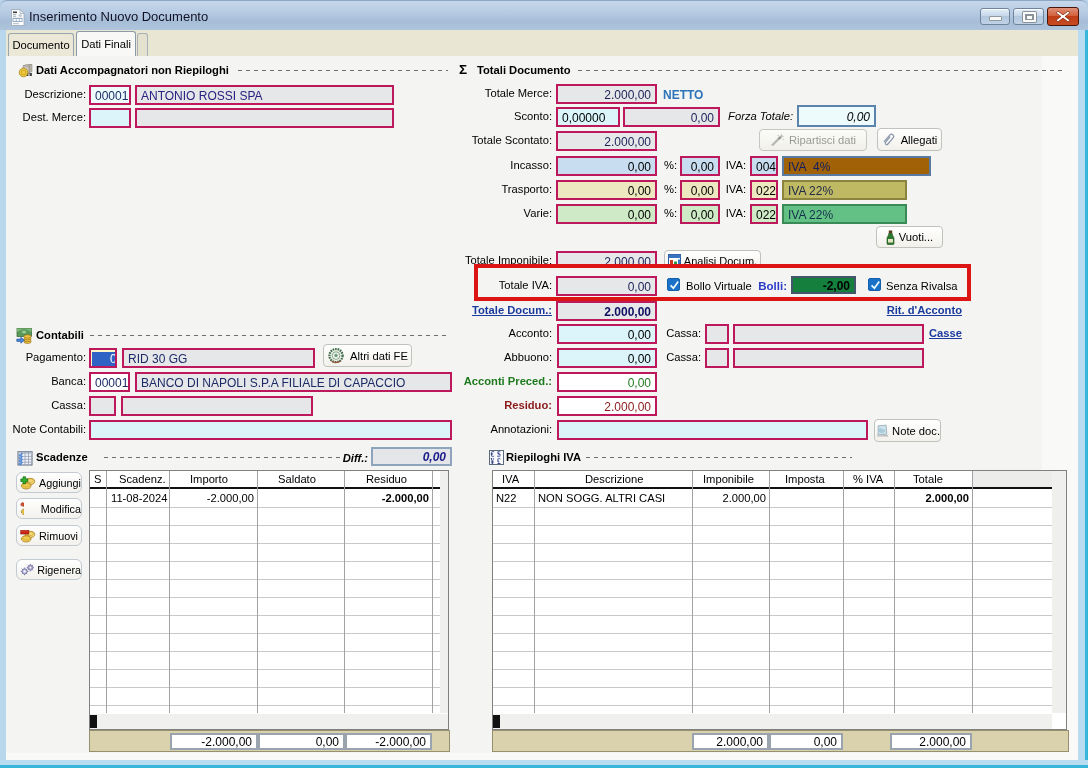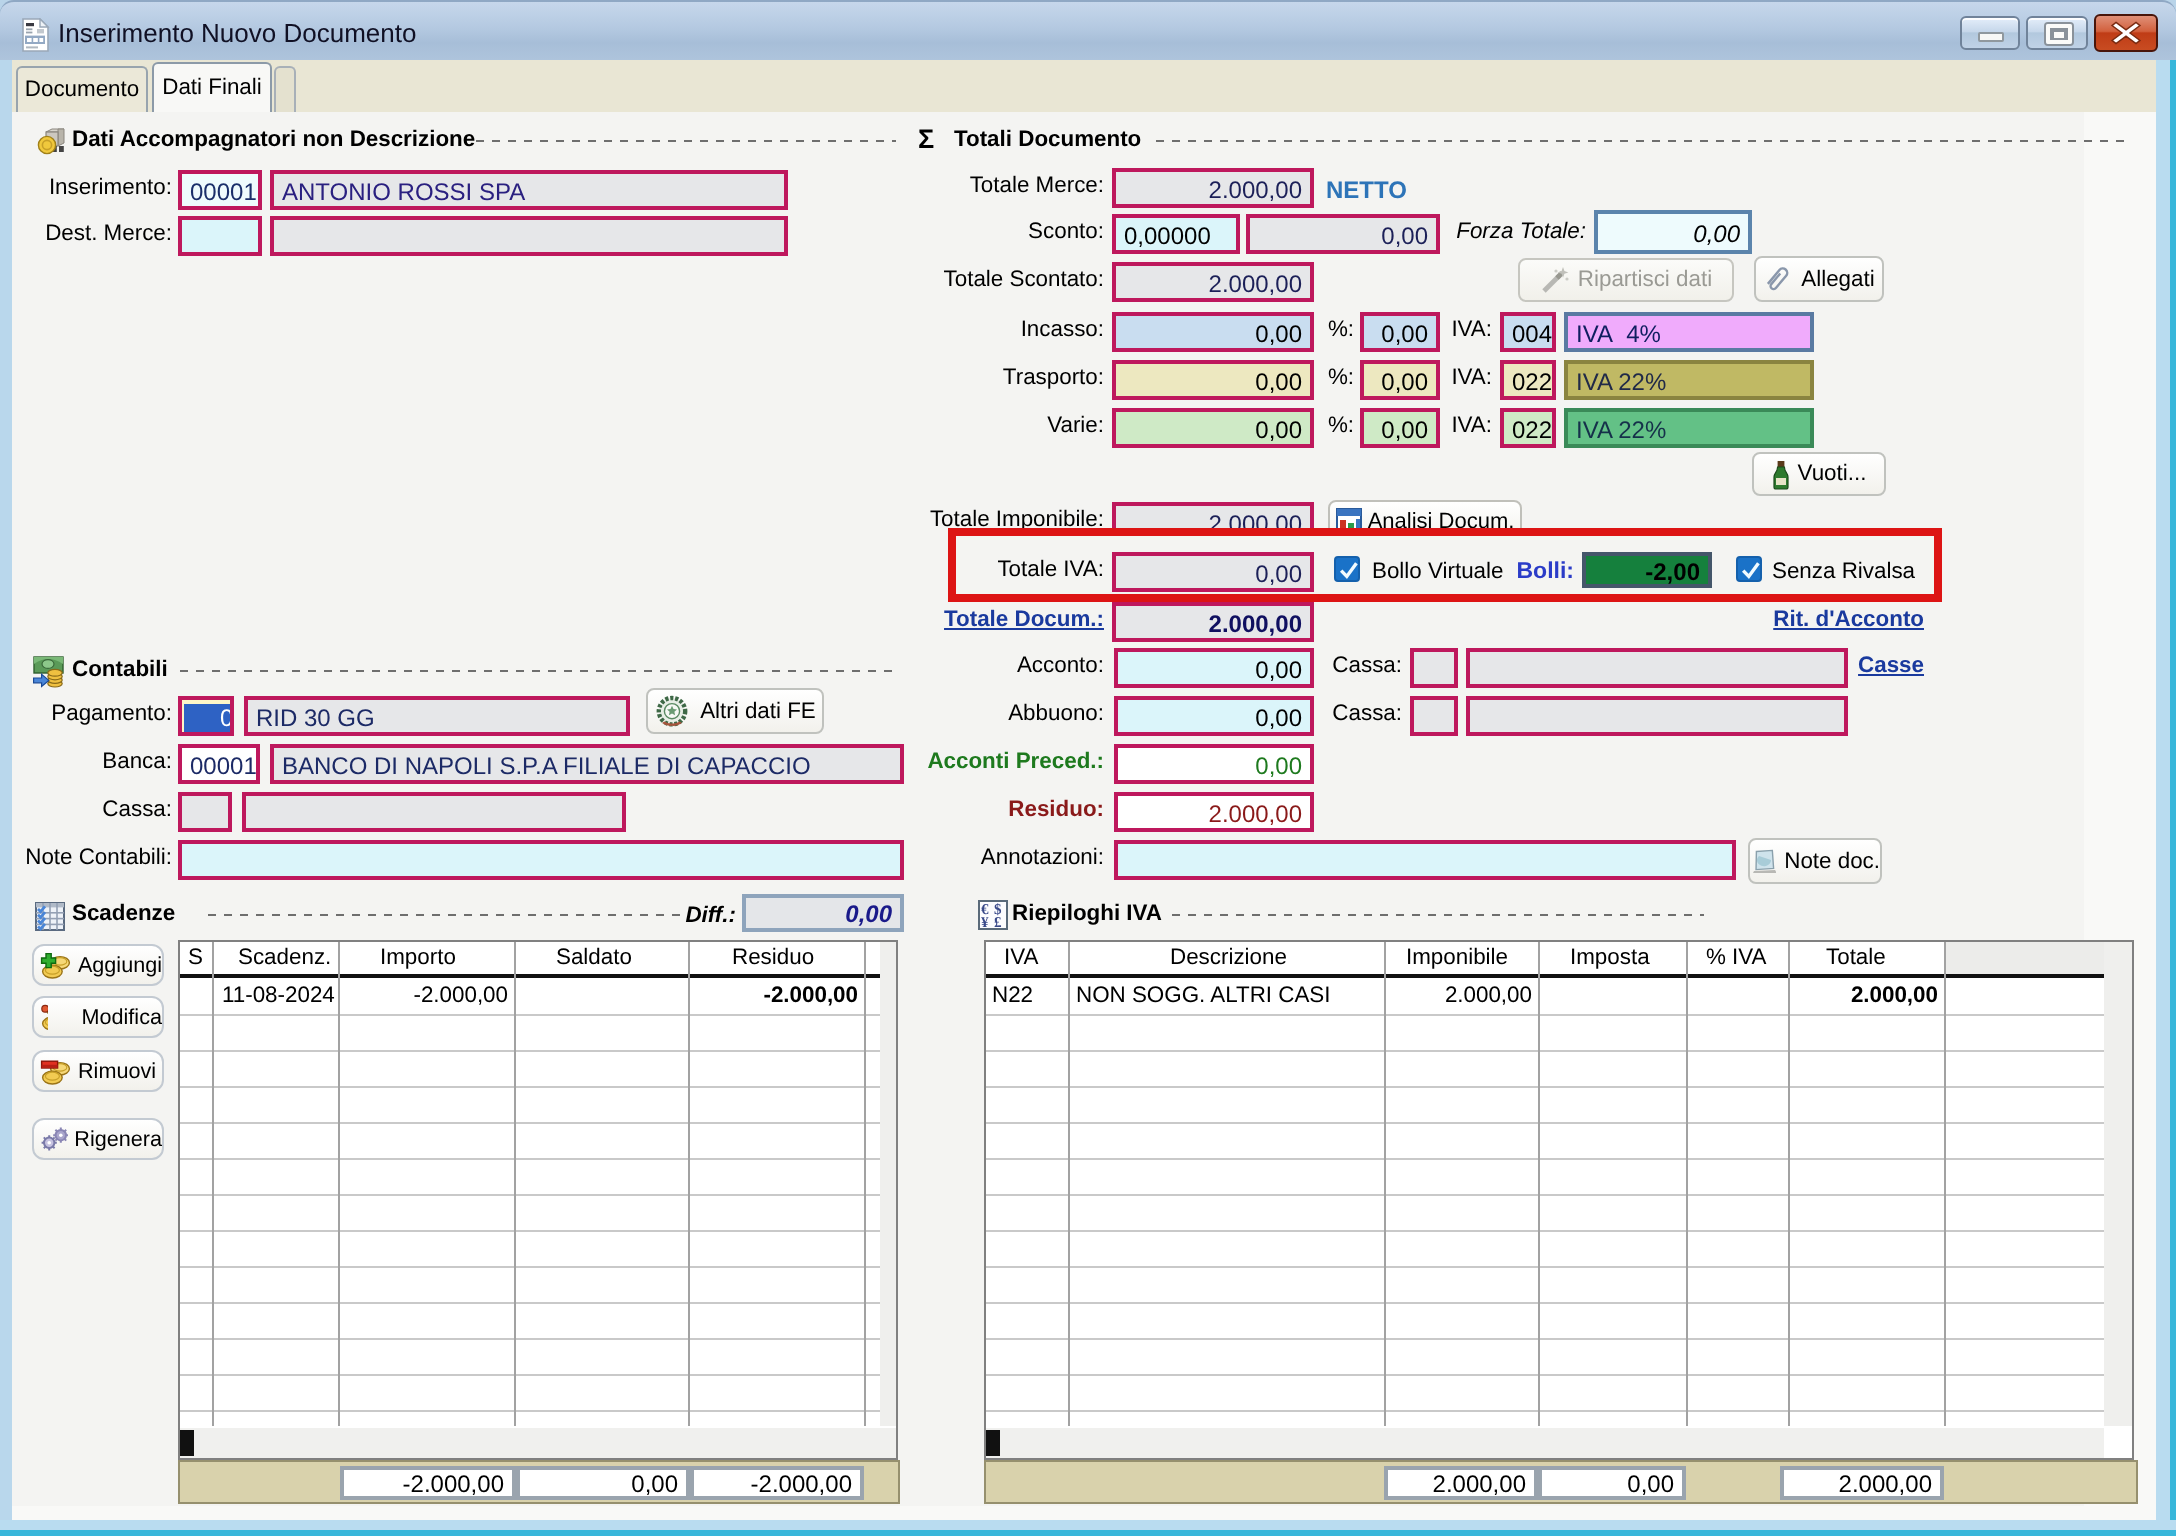--- a/index.html
+++ b/index.html
@@ -71,21 +71,21 @@
 
 <div class="ab" style="left:18px;top:63px;width:14px;height:14px"><svg width="16" height="16">
       <path d="M5 3 l3 -1.5 h6 l-3 1.5 z" fill="#d8d4cc" stroke="#8a867e" stroke-width=".5"></path>
       <path d="M11 1.5 l3 0 v7 l-3 1.5 z" fill="#b8b4aa" stroke="#8a867e" stroke-width=".5"></path>
       <rect x="5" y="3" width="6" height="7" fill="#ccc8c0" stroke="#8a867e" stroke-width=".6"></rect>
       <rect x="8" y="10" width="2.4" height="3" fill="#444"></rect>
       <rect x="11.5" y="10" width="2.4" height="3" fill="#444"></rect>
       <circle cx="5.5" cy="9.5" r="4.3" fill="#f0c83c" stroke="#a08018" stroke-width=".7"></circle>
       <circle cx="5.5" cy="9.5" r="2.3" fill="none" stroke="#c8a028" stroke-width=".8"></circle>
     </svg></div>
-<div class="hdr" style="left:36px;top:64px">Dati Accompagnatori non Descrizione</div>
+<div class="hdr" style="left:36px;top:64px">Dati Accompagnatori non Riepiloghi</div>
 <div class="dash" style="left:238px;top:70px;width:210px"></div>
 
 <div class="hdr" style="left:459px;top:62px;font-size:13.5px">Σ</div>
 <div class="hdr" style="left:477px;top:64px">Totali Documento</div>
 <div class="dash" style="left:578px;top:70px;width:487px"></div>
 
 <div class="ab" style="left:16px;top:327px;width:17px;height:17px"><svg width="17" height="17">
       <rect x="1" y="1.5" width="14.5" height="8" fill="#5a9a58" stroke="#2e5e2e" stroke-width=".7"></rect>
       <path d="M1 5 q7 -5 14.5 0 v-3.5 h-14.5 z" fill="#79b877"></path>
       <ellipse cx="8" cy="5" rx="3" ry="2.2" fill="#8cc88a" stroke="#3a6a3a" stroke-width=".6"></ellipse>
@@ -126,21 +126,21 @@
 <div class="ab" style="left:489px;top:450px;width:14px;height:15px"><svg width="15" height="15">
       <rect x="0.5" y="0.5" width="14" height="14" fill="#fcfcfe" stroke="#5a6a7a" stroke-width="1"></rect>
       <text x="1.5" y="7" font-size="7.5" font-weight="bold" fill="#3a4a8a" font-family="Liberation Serif">€</text>
       <text x="8" y="7" font-size="7.5" font-weight="bold" fill="#3a4a8a" font-family="Liberation Serif">$</text>
       <text x="1.5" y="13.5" font-size="7.5" font-weight="bold" fill="#3a4a8a" font-family="Liberation Serif">¥</text>
       <text x="8" y="13.5" font-size="7.5" font-weight="bold" fill="#3a4a8a" font-family="Liberation Serif">£</text>
     </svg></div>
 <div class="hdr" style="left:506px;top:451px">Riepiloghi IVA</div>
 <div class="dash" style="left:586px;top:457px;width:266px"></div>
 
-<div class="lbl r" style="right:1002px;top:88px">Inserimento:</div>
+<div class="lbl r" style="right:1002px;top:88px">Descrizione:</div>
 <div class="fld" style="left:89px;top:85px;width:42px;background:#eefbfd;color:#1a2f6a">00001</div>
 <div class="fld gray" style="left:135px;top:85px;width:259px;color:#2a2080">ANTONIO ROSSI SPA</div>
 <div class="lbl r" style="right:1002px;top:111px">Dest. Merce:</div>
 <div class="fld cyan" style="left:89px;top:108px;width:42px"></div>
 <div class="fld gray" style="left:135px;top:108px;width:259px"></div>
 
 <div class="lbl r" style="right:1002px;top:351px">Pagamento:</div>
 <div class="fld" style="left:89px;top:348px;width:28px;background:#fdf6c8;padding:0 1px"><span style="background:#2e62c4;color:#fff;padding:0 18px">048</span></div>
 <div class="fld gray" style="left:122px;top:348px;width:193px;color:#1c2a66">RID 30 GG</div>
 <div class="btn" style="left:323px;top:344px;width:89px;height:23px;gap:5px">
@@ -191,21 +191,21 @@
     </svg>
     <span>Allegati</span>
   </div>
 
 <div class="lbl r" style="right:536px;top:159px">Incasso:</div>
 <div class="fld blue fr" style="left:556px;top:156px;width:101px">0,00</div>
 <div class="lbl r" style="right:411px;top:159px">%:</div>
 <div class="fld blue fr" style="left:680px;top:156px;width:40px">0,00</div>
 <div class="lbl r" style="right:342px;top:159px">IVA:</div>
 <div class="fld blue" style="left:750px;top:156px;width:28px">004</div>
-<div class="fld" style="left:782px;top:156px;width:125px;background:#f0abfc;border-color:#5a7aa2;color:#101e60">IVA&nbsp; 4%</div>
+<div class="fld" style="left:782px;top:156px;width:149px;background:#a16207;border-color:#5a7aa2;color:#101e60">IVA&nbsp; 4%</div>
 
 <div class="lbl r" style="right:536px;top:183px">Trasporto:</div>
 <div class="fld yel fr" style="left:556px;top:180px;width:101px">0,00</div>
 <div class="lbl r" style="right:411px;top:183px">%:</div>
 <div class="fld yel fr" style="left:680px;top:180px;width:40px">0,00</div>
 <div class="lbl r" style="right:342px;top:183px">IVA:</div>
 <div class="fld yel" style="left:750px;top:180px;width:28px">022</div>
 <div class="fld" style="left:782px;top:180px;width:125px;background:#c0b964;border-color:#8a8440;color:#202a48">IVA 22%</div>
 
 <div class="lbl r" style="right:536px;top:207px">Varie:</div>

